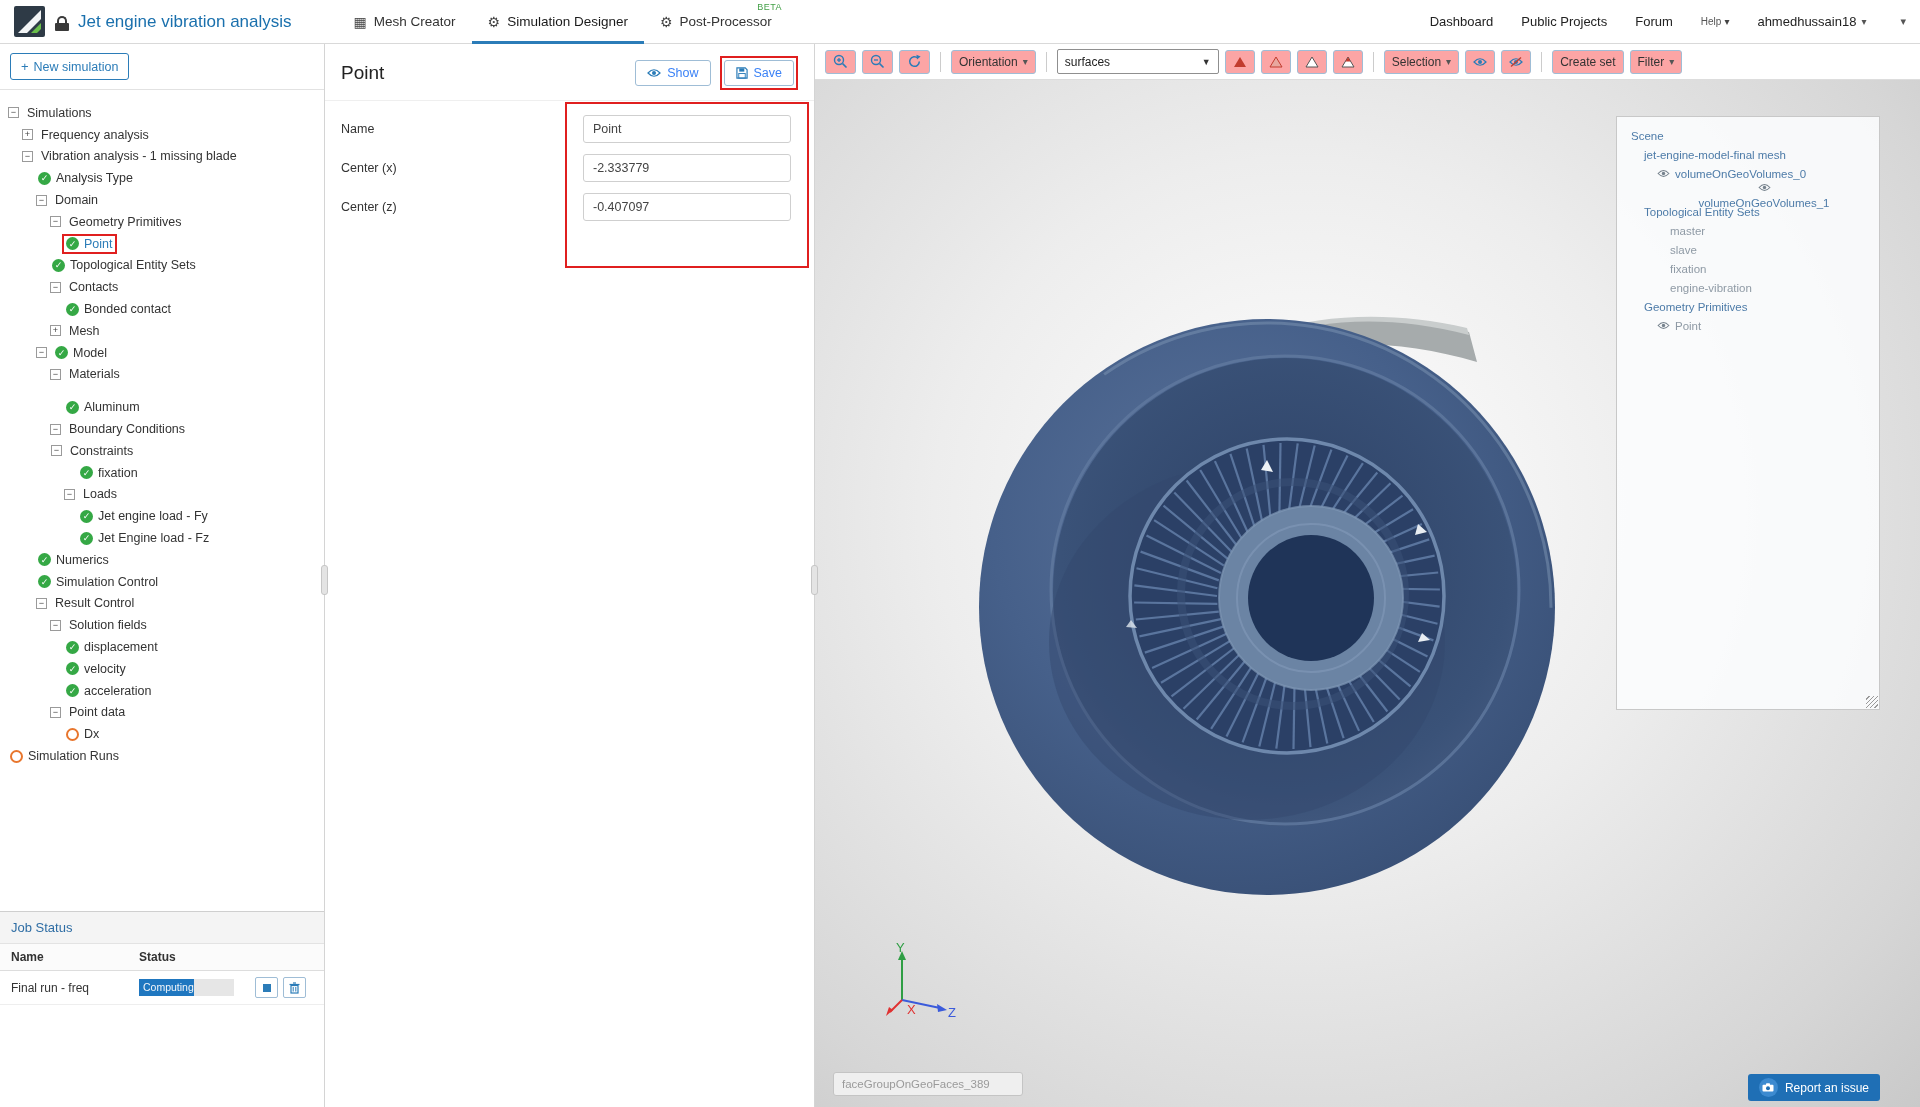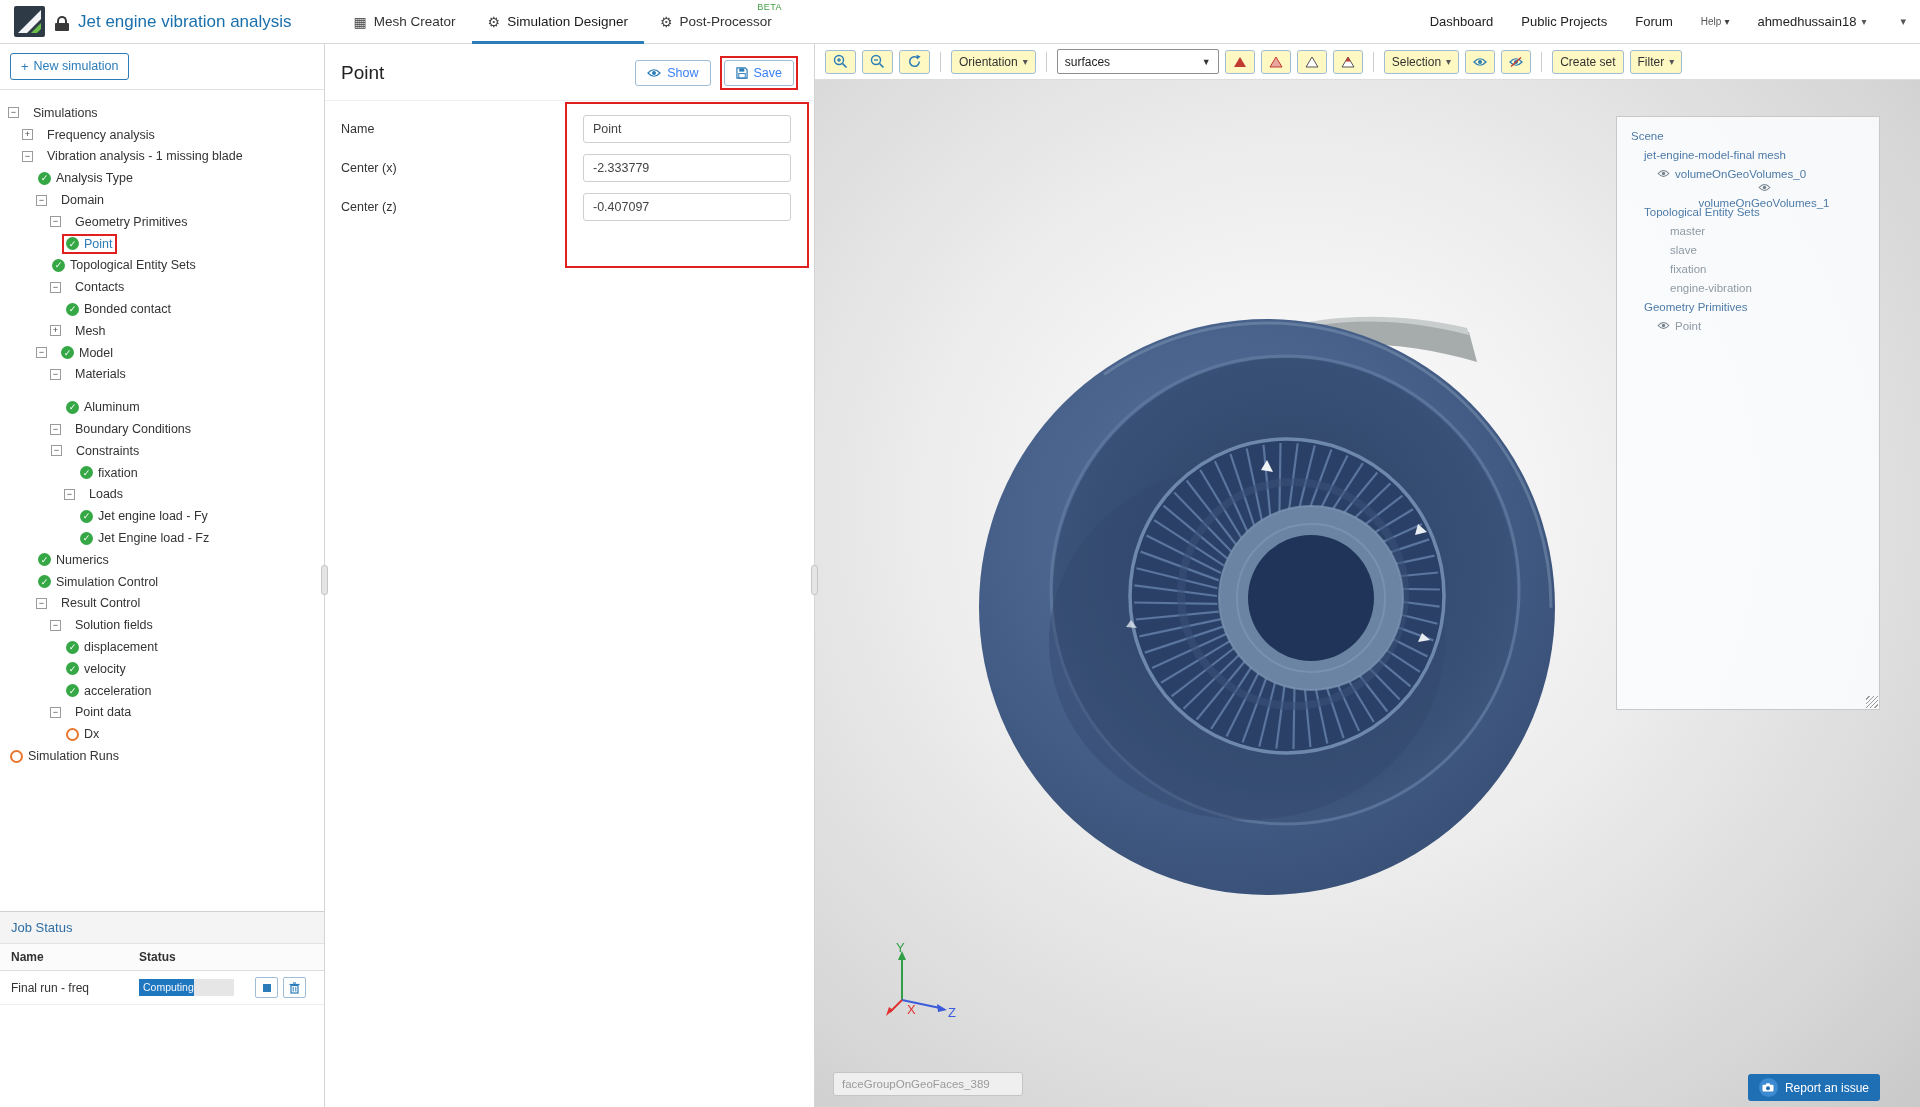--- a/index.html
+++ b/index.html
@@ -25,25 +25,25 @@
   .nav-item .caret-glyph { display: none; font-size: 10px; color: #444; margin-left: 3px; }
   .nav-item.caret .caret-glyph { display: inline; }
   .user-menu { display: flex; align-items: center; gap: 5px; cursor: pointer; }
   .caret { font-size: 10px; color: #555; }
   .header-caret { margin-left: 6px; cursor: pointer; color: #555; font-size: 11px; }
 
   
   .sidebar { position: absolute; top: 44px; left: 0; width: 325px; bottom: 0; background: #fff;
              border-right: 1px solid #d4d4d4; display: flex; flex-direction: column; z-index: 10; }
   .new-sim-row { padding: 9px 10px; border-bottom: 1px solid #e2e2e2; }
-  .new-sim-btn { display: inline-flex; align-items: flex-start; gap: 5px; border: 1px solid #2b7cb8; color: #2b7cb8;
+  .new-sim-btn { display: inline-flex; align-items: center; gap: 5px; border: 1px solid #2b7cb8; color: #2b7cb8;
                  background: #fff; border-radius: 3px; font-size: 12.5px; padding: 5px 10px; cursor: pointer; font-family: inherit; }
   .new-sim-btn .plus-glyph::before { content: "+"; font-size: 13px; }
   .tree { flex: 1; padding-top: 12px; overflow: hidden; }
-  .tree-row { height: 21.8px; display: flex; align-items: center; gap: 12px; font-size: 12.5px; color: #333; cursor: pointer; white-space: nowrap; }
+  .tree-row { height: 21.8px; display: flex; align-items: center; gap: 6px; font-size: 12.5px; color: #333; cursor: pointer; white-space: nowrap; }
   .expander { width: 11px; height: 11px; border: 1px solid #9a9a9a; background: #fff; display: none;
               align-items: center; justify-content: center; font-size: 9px; line-height: 1; color: #444; flex: 0 0 auto; }
   .expander.minus::before { content: "\2212"; }
   .expander.plus::before  { content: "+"; }
   .tree-row[data-expander="minus"] .expander.minus { display: flex; }
   .tree-row[data-expander="plus"]  .expander.plus  { display: flex; }
   .status { display: none; width: 13px; height: 13px; border-radius: 50%; flex: 0 0 auto; }
   .status.check { background: #35a845; color: #fff; font-size: 9px; align-items: center; justify-content: center; }
   .status.check::before { content: "\2713"; }
   .status.pending { border: 2.5px solid #e8762d; background: #fff; }
@@ -82,21 +82,21 @@
   .form-row input { width: 208px; height: 28px; border: 1px solid #cfcfcf; border-radius: 3px; padding: 0 9px;
                     font-size: 12.5px; color: #444; font-family: inherit; }
   .annotation-box { position: absolute; border: 2px solid #e01f1f; pointer-events: none; }
   .form-annotation { left: 240px; top: 58px; width: 244px; height: 166px; }
 
   
   .viewer { position: absolute; top: 44px; left: 815px; right: 0; bottom: 0; }
   .vtoolbar { height: 36px; display: flex; align-items: center; gap: 6px; padding: 0 10px;
               background: #fff; border-bottom: 1px solid #ddd; position: relative; z-index: 5; }
   .tool-btn { height: 24px; min-width: 26px; display: inline-flex; align-items: center; justify-content: center; gap: 5px;
-              border: 1px solid #9fbdd6; background: #fef9c3; border-radius: 3px; font-size: 12px; color: #333;
+              border: 1px solid #9fbdd6; background: #fca5a5; border-radius: 3px; font-size: 12px; color: #333;
               padding: 0 7px; cursor: pointer; font-family: inherit; }
   .tool-sep { width: 1px; height: 20px; background: #ccc; margin: 0 4px; }
   .select-box { height: 25px; width: 162px; border: 1px solid #8f8f8f; background: #fff; border-radius: 2px;
                 display: inline-flex; align-items: center; font-size: 12px; color: #222; padding: 0 7px; cursor: pointer; }
   .select-box .sel-caret { margin-left: auto; font-size: 9px; color: #333; }
 
   .canvas { position: absolute; top: 36px; left: 0; right: 0; bottom: 0; overflow: hidden;
             background: radial-gradient(ellipse at 44% 42%, #ffffff 0%, #ededed 42%, #d6d6d6 82%, #c9c9c9 100%); }
   .engine { position: absolute; top: 0; left: 0; }
 

